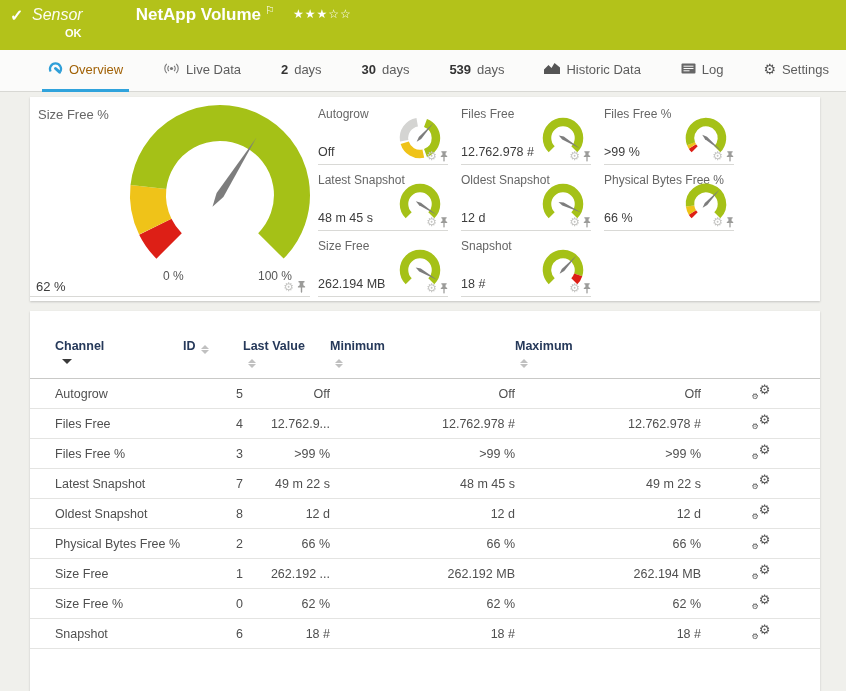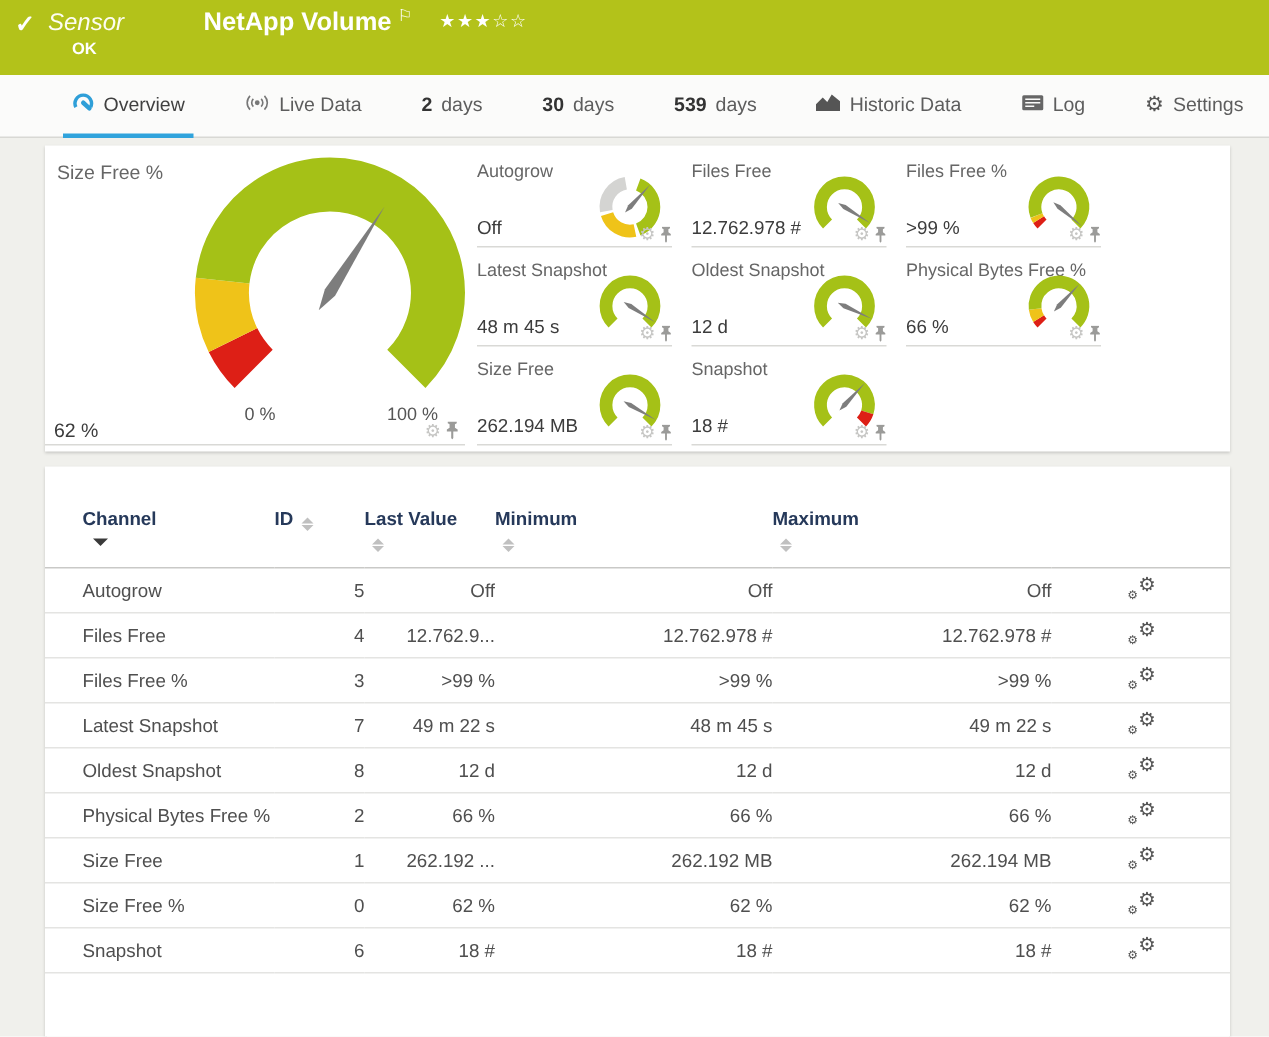--- a/index.html
+++ b/index.html
@@ -7,29 +7,29 @@
   body { background:#f0f0ec; font-family:"Liberation Sans", sans-serif; color:#4f4f4f; }
 
   
   .topbar { position:relative; height:50px; background:#b3c21a; color:#fff; }
   .topbar .check { position:absolute; left:10px; top:6px; font-size:16px; font-weight:bold; }
   .title-row { position:absolute; left:32px; top:4px; white-space:nowrap; }
   .sensor-type { font-style:italic; font-size:16px; color:#fdfdf2; margin-right:22px; }
   .sensor-name { font-size:17px; font-weight:bold;padding-left:31px; }
   .flag { font-size:11px; vertical-align:super; margin-left:4px; }
   .stars { margin-left:18px; font-size:12px; letter-spacing:1px; vertical-align:2px; }
-  .ok-badge { position:absolute; left:48px; top:27px; font-size:11px; font-weight:bold; }
+  .ok-badge { position:absolute; left:65px; top:27px; font-size:11px; font-weight:bold; }
 
   
   .tabbar { height:42px; background:#fbfbfa; border-bottom:1px solid #d8d8d4;
             display:flex; align-items:stretch; justify-content:space-between;
             padding:0 11px 0 42px; }
   .tab { display:flex; align-items:center; gap:6px; font-size:13px; color:#5d5d5d;
          padding:0 6px; cursor:pointer; border-bottom:3px solid transparent; margin-bottom:-1px; }
-  .tab.active { color:#404040; border-bottom-color:#30a3dc;text-align:center; }
+  .tab.active { color:#a16207; border-bottom-color:#30a3dc;text-align:center; }
   .tab .num { font-weight:bold; color:#333; }
   .tab .glyph { font-size:14px; color:#555; line-height:1; }
 
   
   .card { background:#fff; margin-left:30px; width:790px;
           box-shadow:0 1px 2px rgba(0,0,0,0.18); }
   .gauge-card { position:relative; height:204px; margin-top:5px; }
 
   .primary-cell { position:absolute; left:0; top:0; width:280px; height:200px;
                   border-bottom:1px solid #d9d9d6; }

